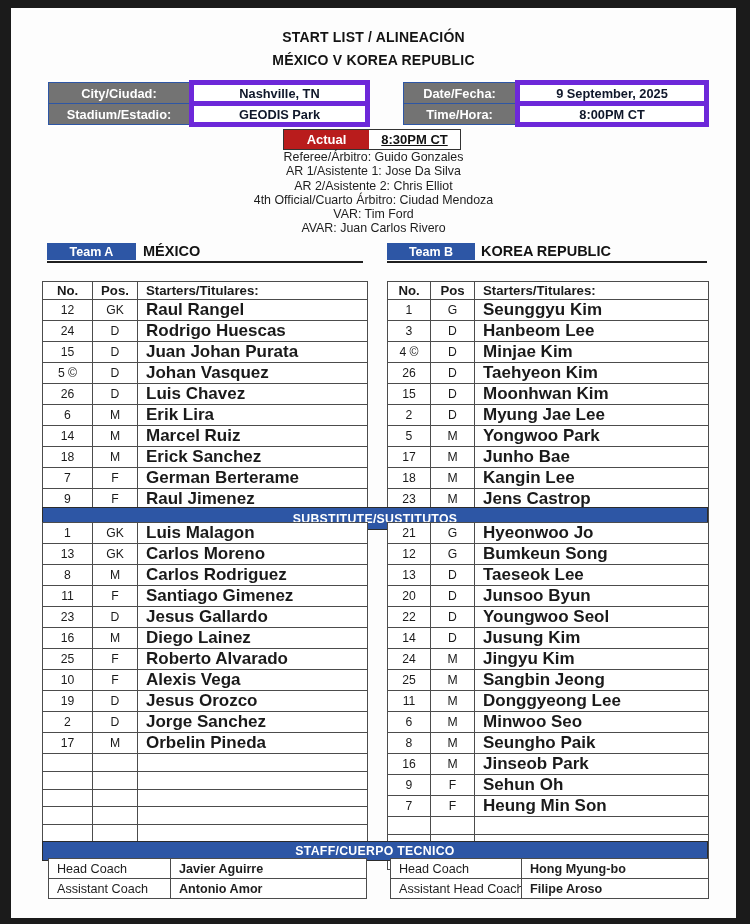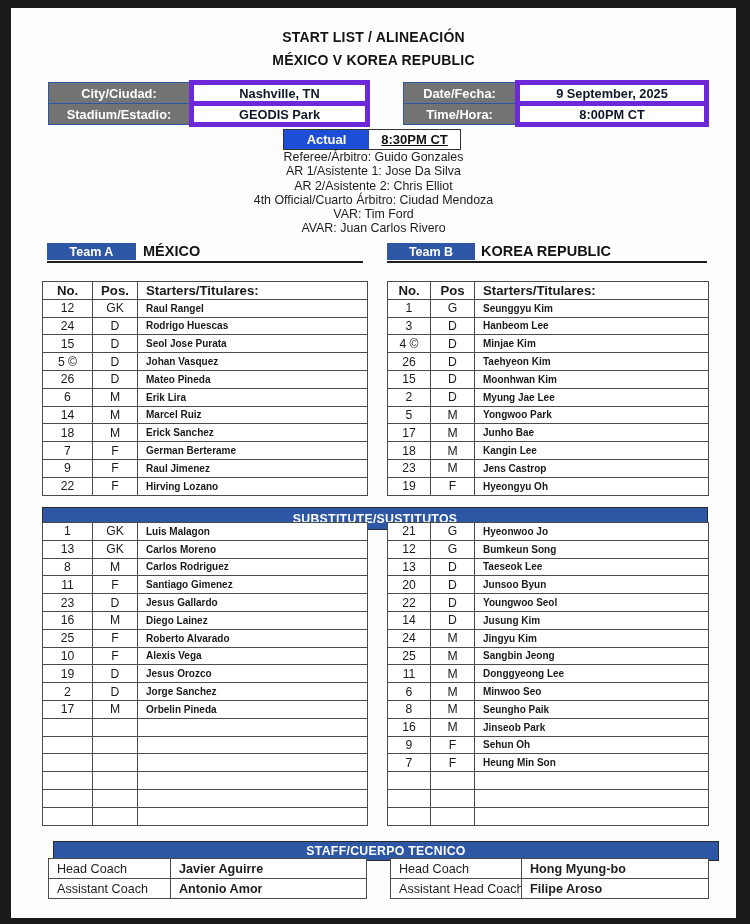--- a/index.html
+++ b/index.html
@@ -16,21 +16,21 @@
   table{border-collapse:collapse;table-layout:fixed;}
 
   
   .info{position:absolute;font-size:12.8px;font-weight:bold;border:1.5px solid #3a3a3a;background:#fff;}
   .info td{height:21px;box-sizing:border-box;text-align:center;padding:0;white-space:nowrap;overflow:hidden;}
   .info .lbl{background:#737373;color:#ffffff;border:1px solid #2d56a5;}
   .info .val{border:5px solid #6d28d9;color:#0f172a;}
 
   
   #actual{left:272px;top:121px;display:flex;height:19px;border:1.5px solid #333;background:#fff;}
-  #actual .a-lbl{width:85px;background:#1d4ed8;color:#fff;font-weight:bold;font-size:13px;
+  #actual .a-lbl{width:85px;background:#b91c1c;color:#fff;font-weight:bold;font-size:13px;
                  display:flex;align-items:center;justify-content:center;}
   #actual .a-val{width:91px;color:#111;font-weight:bold;font-size:13px;
                  display:flex;align-items:center;justify-content:center;text-decoration:underline;}
 
   
   #officials{left:0;top:142px;width:100%;text-align:center;font-size:12.4px;line-height:14.3px;color:#1d1d1d;}
 
   
   .team-tag{height:17px;background:#2d56a5;color:#fff;font-weight:bold;font-size:12.5px;
             display:flex;align-items:center;justify-content:center;}
@@ -38,21 +38,21 @@
   .team-rule{height:2px;background:#1f1f1f;}
 
   
   .roster{position:absolute;border:1.5px solid #2f2f2f;background:#fff;}
   .roster th,.roster td{border:1px solid #4c4c4c;height:17.8px;padding:0;box-sizing:border-box;
                         white-space:nowrap;overflow:hidden;color:#1a1a1a;}
   .roster th{font-size:13.2px;}
   th.col-no,th.col-pos{text-align:center;}
   th.col-name{text-align:left;padding-left:8px;}
   td.col-no,td.col-pos{font-size:12.2px;text-align:center;font-weight:normal;}
-  td.col-name{font-size:10px;font-weight:bold;text-align:left;padding-left:8px;}
+  td.col-name{font-size:17px;font-weight:bold;text-align:left;padding-left:8px;}
 
   
   .bar{left:31px;width:666px;height:23px;background:#2d56a5;border:1px solid #2b2b2b;box-sizing:border-box;
        color:#fff;font-weight:bold;font-size:12.3px;display:flex;align-items:center;justify-content:center;
        letter-spacing:.3px;}
 
   
   .staff{position:absolute;border:1.5px solid #2f2f2f;background:#fff;}
   .staff td{border:1px solid #4c4c4c;height:20px;box-sizing:border-box;padding:0 0 0 8px;
             font-size:12.6px;white-space:nowrap;overflow:hidden;color:#1e1e1e;}
@@ -144,31 +144,31 @@
             <td class="col-name">Raul Rangel</td>
           </tr>
           <tr>
             <td class="col-no">24</td>
             <td class="col-pos">D</td>
             <td class="col-name">Rodrigo Huescas</td>
           </tr>
           <tr>
             <td class="col-no">15</td>
             <td class="col-pos">D</td>
-            <td class="col-name">Seol Jose Purata</td>
+            <td class="col-name">Juan Johan Purata</td>
           </tr>
           <tr>
             <td class="col-no">5 ©</td>
             <td class="col-pos">D</td>
             <td class="col-name">Johan Vasquez</td>
           </tr>
           <tr>
             <td class="col-no">26</td>
             <td class="col-pos">D</td>
-            <td class="col-name">Mateo Pineda</td>
+            <td class="col-name">Luis Chavez</td>
           </tr>
           <tr>
             <td class="col-no">6</td>
             <td class="col-pos">M</td>
             <td class="col-name">Erik Lira</td>
           </tr>
           <tr>
             <td class="col-no">14</td>
             <td class="col-pos">M</td>
             <td class="col-name">Marcel Ruiz</td>
@@ -453,21 +453,21 @@
             <td class="col-name"></td>
           </tr>
           <tr>
             <td class="col-no"></td>
             <td class="col-pos"></td>
             <td class="col-name"></td>
           </tr>
         </tbody>
     </table>
 
-    <div class="abs bar" style="top:833px;height:20px;margin-left:11px;">STAFF/CUERPO TECNICO</div>
+    <div class="abs bar" style="top:833px;height:20px;">STAFF/CUERPO TECNICO</div>
 
     <table class="staff" style="left:37px;top:850px;width:318px;">
       <colgroup>
           <col style="width:122px">
           <col style="width:196px">
         </colgroup>
       <tbody>
           <tr>
             <td class="col-role">Head Coach</td>
             <td class="col-name">Javier Aguirre</td>

